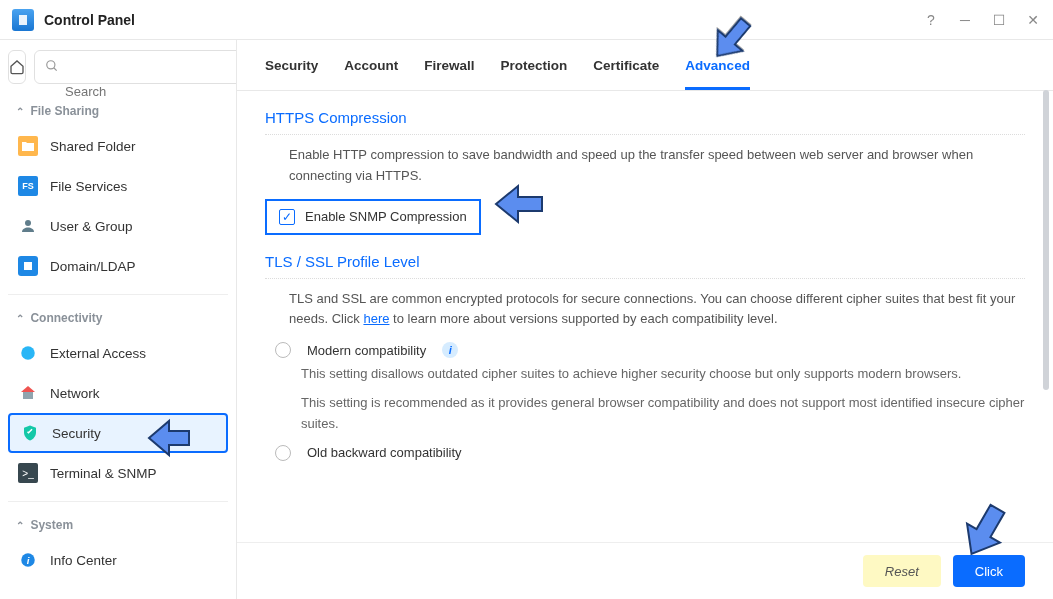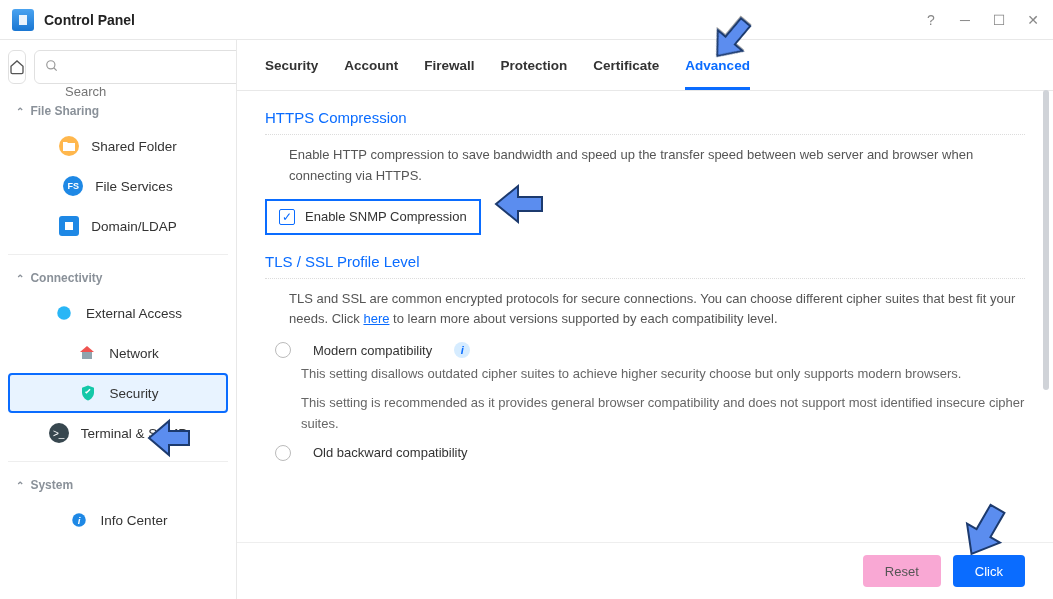--- a/index.html
+++ b/index.html
@@ -15,51 +15,51 @@
   .sidebar { width: 237px; border-right: 1px solid #e8e8e8; padding: 10px 8px; overflow-y: auto; }
   .search-row { display: flex; align-items: center; gap: 8px; margin-bottom: 12px; }
   .home-btn { width: 34px; height: 34px; border: 1px solid #e0e0e0; border-radius: 6px; display:flex;align-items:center;justify-content:center; cursor:pointer; color:#666; }
   .search-box { flex: 1; height: 34px; border: 1px solid #e0e0e0; border-radius: 6px; display: flex; align-items: center; padding: 0 10px; }
   .search-box input { border: none; outline: none; flex: 1; font-size: 13px; color:#555; background:transparent;margin-top:48px; }
   .search-box .sicon { color:#999; margin-right:6px; }
   
   .section-hdr { display: flex; align-items: center; color: #8a9199; font-weight: 600; font-size: 12px; padding: 8px 8px; gap:6px; }
   .section-hdr .chev { font-size: 10px; }
   
-  .nav-item { display: flex; align-items: center; height: 40px; padding: 0 10px; border-radius: 4px; cursor: pointer; gap: 12px; color:#333;justify-content:center; }
-  .nav-item .nicon { width: 20px; height: 20px; display:flex;align-items:center;justify-content:center; border-radius:10px; flex-shrink:0; }
+  .nav-item { display: flex; align-items: center; height: 40px; padding: 0 10px; border-radius: 4px; cursor: pointer; gap: 12px; color:#333; }
+  .nav-item .nicon { width: 20px; height: 20px; display:flex;align-items:center;justify-content:center; border-radius:2px; flex-shrink:0; }
   .nav-item.active { background: #e8f3ff; border: 2px solid #0a6cff; }
   .nav-item .label { font-size: 13.5px; }
   .divider { height: 1px; background: #eee; margin: 8px 0; }
   
   .content { flex: 1; display: flex; flex-direction: column; position: relative; }
   .tabbar { display: flex; gap: 26px; padding: 18px 28px 0 28px; border-bottom: 1px solid #e8e8e8; }
   .tab { padding-bottom: 14px; font-weight: 600; font-size: 13.5px; color: #333; cursor: pointer; border-bottom: 3px solid transparent; }
   .tab.active { color: #0a6cff; border-bottom-color: #0a6cff; }
   
   .scroll { flex: 1; overflow-y: auto; padding: 0 28px 0 28px; position:relative; }
   .scroll-inner{ padding-bottom: 10px; }
   
   .sect-title { color: #0a6cff; font-size: 15px; font-weight: 500; padding: 18px 0 8px 0; border-bottom: 1px dotted #dcdcdc; margin-bottom: 10px; }
   .desc { color: #555; line-height: 1.6; margin-bottom: 12px; margin-left: 24px; }
   .desc a { color: #0a6cff; text-decoration: underline; cursor:pointer; }
   
   .check-row { display: inline-flex; align-items: center; gap: 10px; padding: 8px 12px; border: 2px solid #0a6cff; }
   .checkbox { width: 16px; height: 16px; border: 1.5px solid #0a6cff; border-radius: 2px; display:flex;align-items:center;justify-content:center; color:#0a6cff; font-size:12px; cursor:pointer; }
   
-  .radio-row { display: flex; align-items: center; gap: 22px; margin: 10px 0 6px 10px; }
+  .radio-row { display: flex; align-items: center; gap: 16px; margin: 10px 0 6px 10px; }
   .radio { width: 16px; height: 16px; border: 1.5px solid #bbb; border-radius: 50%; cursor:pointer; display:flex;align-items:center;justify-content:center; }
   .radio.checked { border-color: #0a6cff; }
   .radio.checked::after { content:''; width:8px; height:8px; background:#0a6cff; border-radius:50%; }
   .info-badge { width:16px; height:16px; border-radius:50%; background:#d6ecff; color:#0a6cff; font-size:11px; display:flex;align-items:center;justify-content:center; font-style:italic; font-weight:bold; }
   .radio-desc { color:#666; line-height:1.6; margin: 0 0 8px 36px; }
   
   .footer { border-top: 1px solid #eee; padding: 12px 28px; display:flex; justify-content:flex-end; gap:12px; }
   .btn { height: 32px; padding: 0 22px; border-radius: 4px; font-size: 13px; cursor: pointer; display:flex;align-items:center; border:none; }
-  .btn-reset { background:#f9a8d4; color:#555; }
+  .btn-reset { background:#fef9c3; color:#555;font-style:italic; }
   .btn-apply { background:#0a6cff; color:#fff; font-weight:500; }
   
   .vscroll { position:absolute; right:4px; top:50px; width:6px; height:430px; }
   .vscroll .thumb { width:6px; height:300px; background:#d0d3d8; border-radius:3px; position:absolute; top:0; }
   
   
   .arrow { position:absolute; pointer-events:none; z-index:50; }
 </style>
 </head>
 <body>
@@ -106,20 +106,29 @@
             <path fill="#fff" d="M0 1h4l1 1h7v8H0z"></path>
           </svg>
         </div>
         <span class="label">Shared Folder</span>
       </div>
     <div class="nav-item">
         <div class="nicon" style="background:#1e88e5;color:#fff;font-size:9px;font-weight:bold">FS</div>
         <span class="label">File Services</span>
       </div>
     <div class="nav-item">
+        <div class="nicon">
+          <svg width="18" height="18" viewBox="0 0 24 24" fill="#607d8b">
+            <circle cx="12" cy="8" r="4"></circle>
+            <path d="M4 20c0-4 4-6 8-6s8 2 8 6z"></path>
+          </svg>
+        </div>
+        <span class="label">User &amp; Group</span>
+      </div>
+    <div class="nav-item">
         <div class="nicon" style="background:#1e88e5;border-radius:3px">
           <svg width="12" height="12" viewBox="0 0 12 12">
             <rect x="2" y="2" width="8" height="8" fill="#fff"></rect>
           </svg>
         </div>
         <span class="label">Domain/LDAP</span>
       </div>
 
     <div class="divider"></div>
     <div class="section-hdr">

